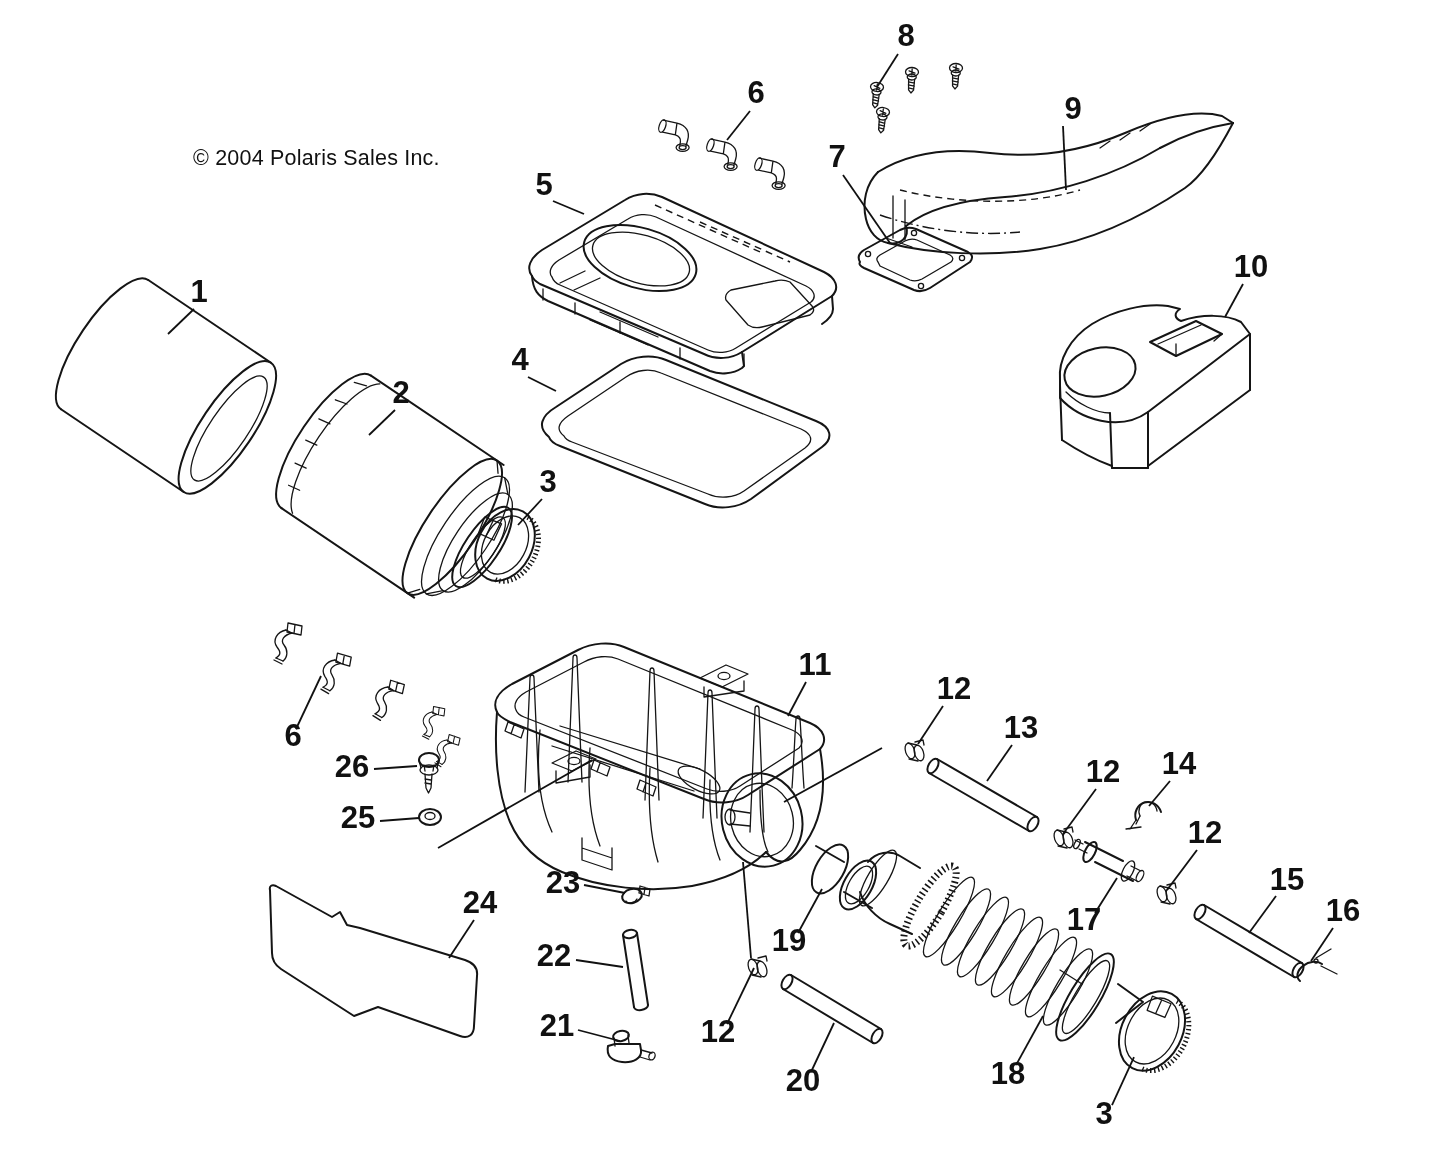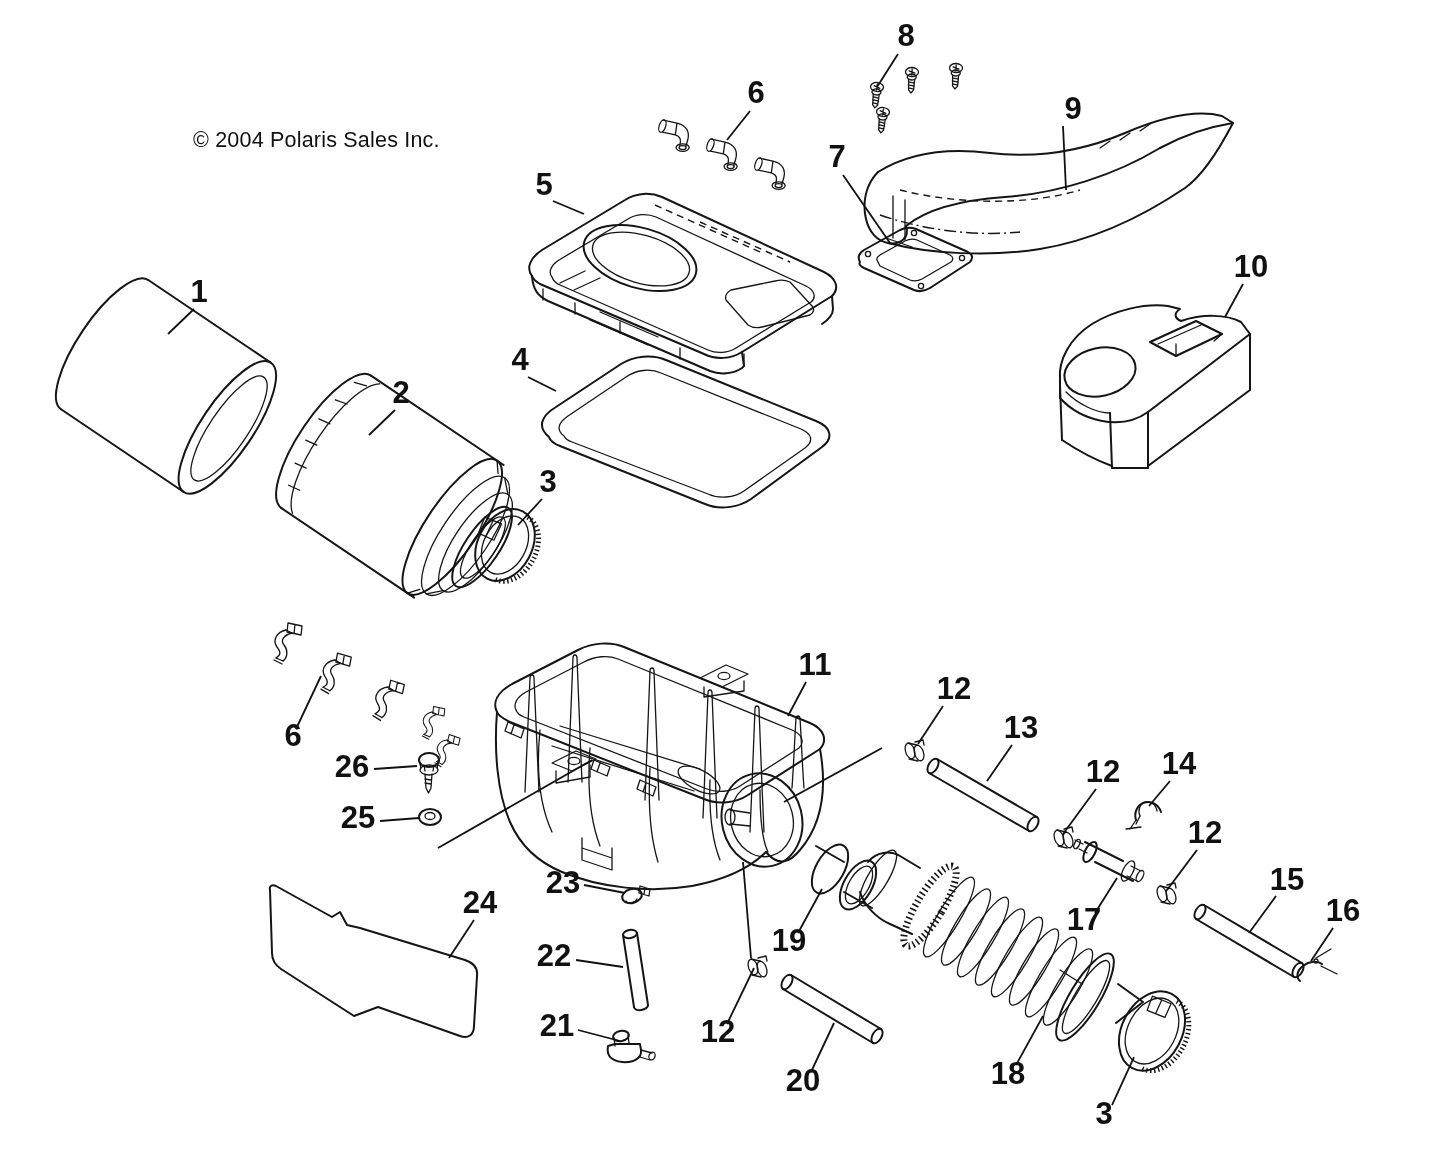--- a/index.html
+++ b/index.html
@@ -1,18 +1,18 @@
 <!DOCTYPE html>
 <html><head>
 <meta charset="utf-8">
 <style>
   html,body{margin:0;padding:0;background:#ffffff;}
   body{width:1436px;height:1162px;position:relative;overflow:hidden;
        font-family:"Liberation Sans",sans-serif;color:#111;}
-  .copyright{position:absolute;left:193px;top:128px;font-size:21.5px;
+  .copyright{position:absolute;left:193px;top:146px;font-size:21.5px;
              letter-spacing:.2px;color:#111;white-space:nowrap;}
   svg{position:absolute;left:0;top:0;}
   .ln{stroke:#151515;stroke-width:2;fill:none;stroke-linecap:round;stroke-linejoin:round;}
   .tn{stroke:#151515;stroke-width:1.3;fill:none;stroke-linecap:round;stroke-linejoin:round;}
   .hatch{stroke:#151515;stroke-width:7;fill:none;stroke-dasharray:1.6 3;}
   .hatch2{stroke:#151515;stroke-width:5;fill:none;stroke-dasharray:1.4 2.6;}
   .dash{stroke:#151515;stroke-width:1.4;fill:none;stroke-dasharray:7 5;}
   .dashdot{stroke:#151515;stroke-width:1.4;fill:none;stroke-dasharray:12 4 2 4;}
   #callouts-layer text{font-family:"Liberation Sans",sans-serif;font-weight:bold;
        font-size:31px;fill:#111;text-anchor:middle;}

